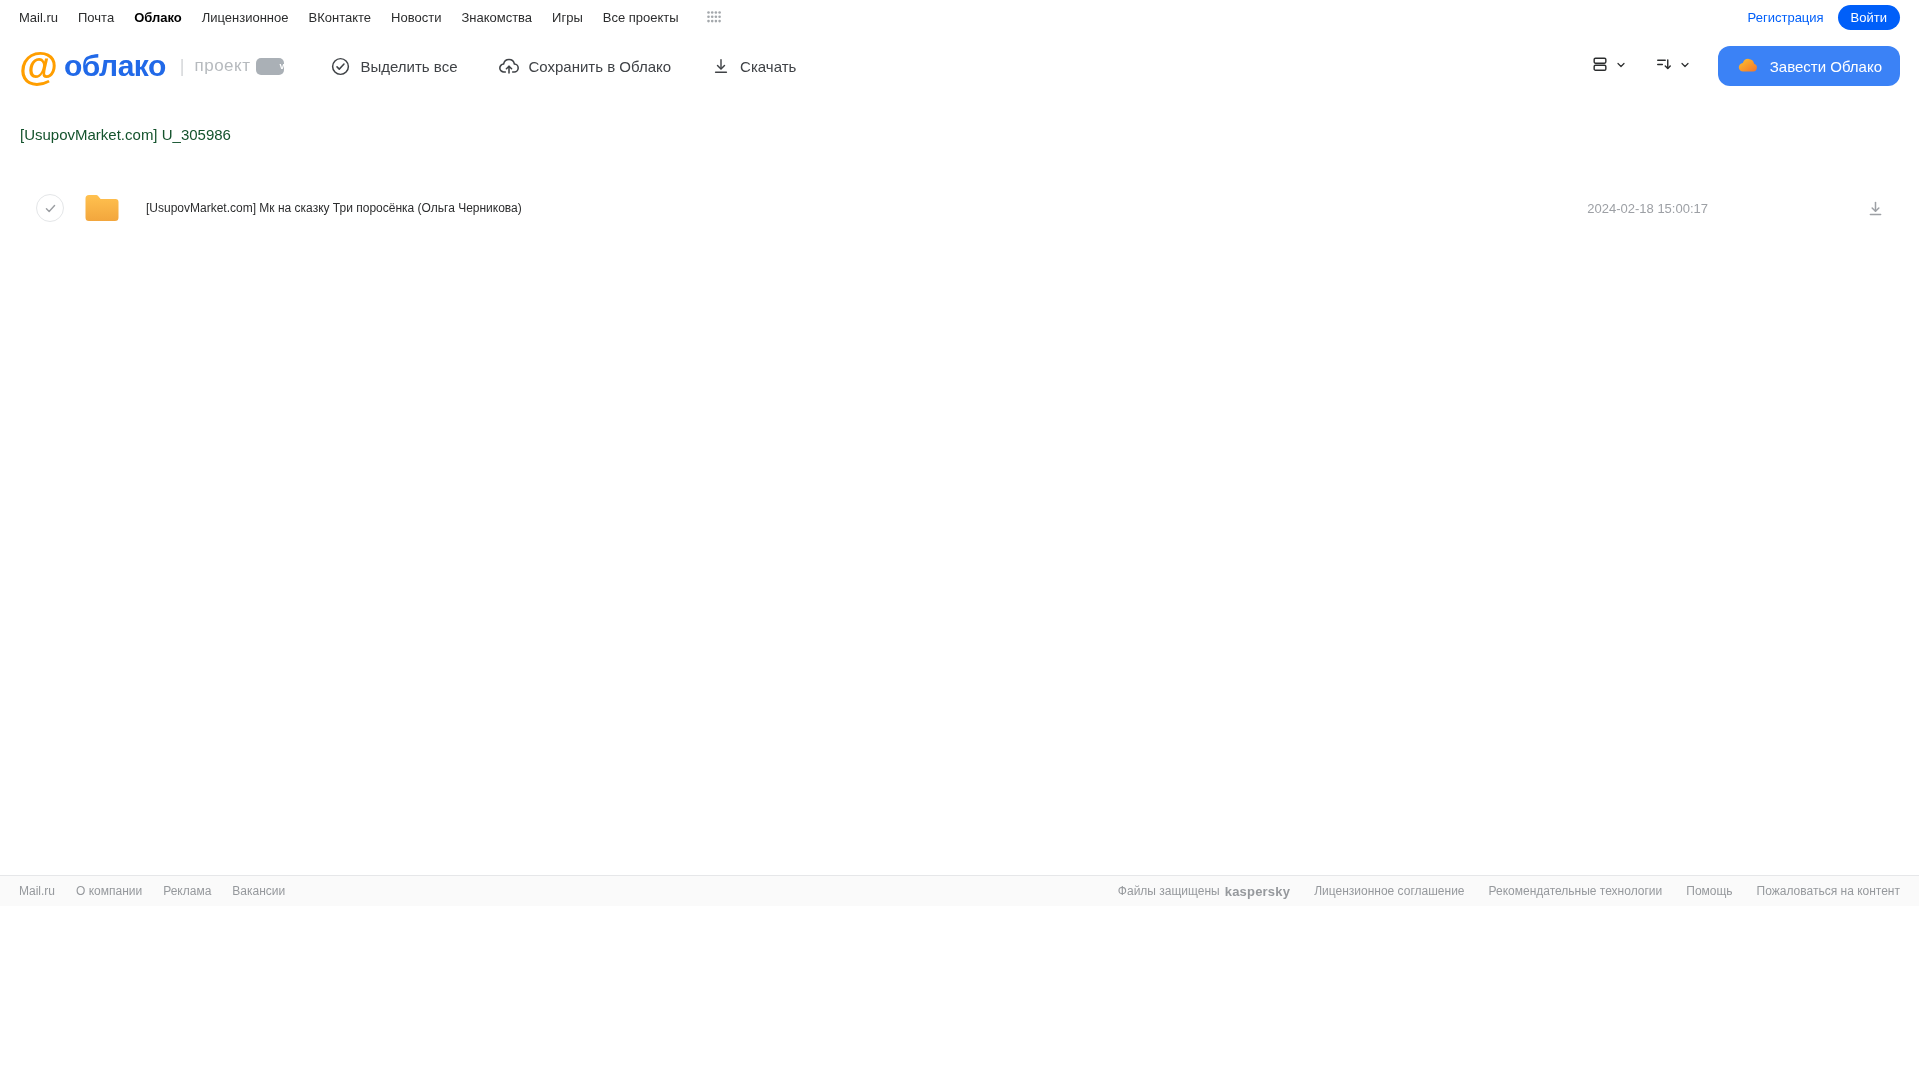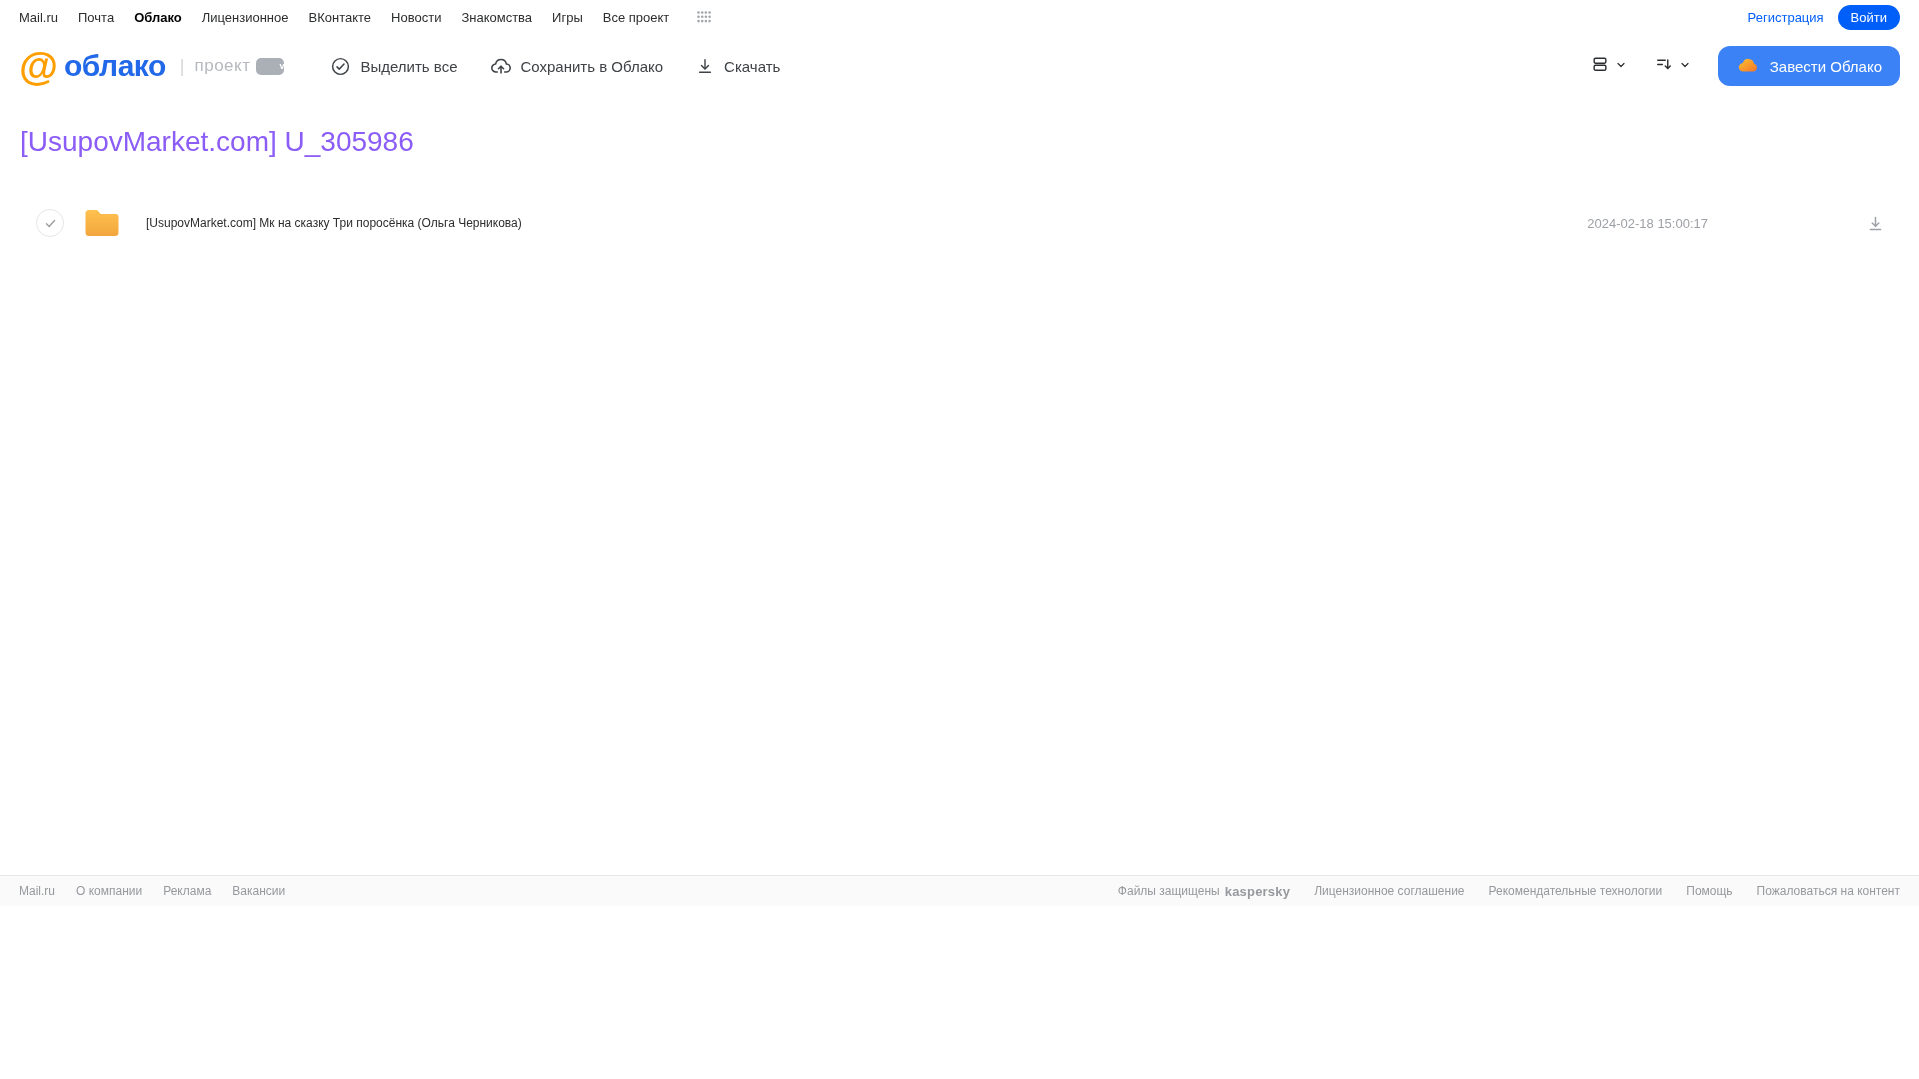--- a/index.html
+++ b/index.html
@@ -22,34 +22,34 @@
   .header { height:64px; display:flex; align-items:center; padding:0 19px; }
   .logo { display:flex; align-items:center; cursor:pointer; }
   .logo .at { color:#FF9E00; font-size:40px; font-weight:bold; line-height:40px; margin-right:6px; }
   .logo .cloud-word { color:#2169E8; font-size:30px; font-weight:bold; letter-spacing:-0.5px; }
   .logo .divider { color:#d4d6d9; font-size:18px; margin:0 10px 0 14px; font-weight:300; }
   .logo .project { color:#b6babe; font-size:17px; letter-spacing:0.5px; }
   .vk-badge { display:inline-flex; align-items:center; justify-content:center; width:17px; height:17px;
               background:#aab0b6; border-radius:5px; color:#fff; font-size:9px; font-weight:bold;
               margin-left:6px;padding-left:28px; }
 
-  .toolbar { display:flex; align-items:center; gap:32px; margin-left:46px; }
+  .toolbar { display:flex; align-items:center; gap:40px; margin-left:46px; }
   .tool-btn { display:flex; align-items:center; gap:9px; font-size:15px; color:#3f4246; cursor:pointer;
               background:none; border:none; font-family:inherit; }
   .tool-btn svg { display:block; }
 
   .header .right-tools { margin-left:auto; display:flex; align-items:center; gap:27px; }
   .toggle { display:flex; align-items:center; gap:5px; cursor:pointer; }
   .get-cloud-btn { display:flex; align-items:center; gap:10px; background:#3b82f6; color:#fff;
                    border:none; border-radius:12px; height:40px; padding:0 18px; font-size:15px;
                    cursor:pointer; font-family:inherit; }
 
   
   .main { flex:1; position:relative; }
-  .page-title { margin:28px 0 0 20px; font-size:28px; font-weight:400; color:#8b5cf6; }
+  .page-title { margin:28px 0 0 20px; font-size:15px; font-weight:400; color:#14532d; }
 
   .file-row { margin-top:44px; height:42px; display:flex; align-items:center;
               padding:0 34px 0 36px; cursor:default; }
   .check-circle { width:28px; height:28px; border:1px solid #e4e6e8; border-radius:50%;
                   display:flex; align-items:center; justify-content:center; cursor:pointer;
                   flex:0 0 auto; background:#fff; }
   .folder-icon { margin-left:20px; flex:0 0 auto; cursor:pointer; display:flex; }
   .file-name { margin-left:26px; font-size:12px; color:#2c2d2e; text-decoration:none; cursor:pointer; flex:1; }
   .file-date { font-size:13px; color:#9da0a5; margin-right:158px; }
   .row-download { cursor:pointer; display:flex; }
@@ -71,21 +71,21 @@
   <div class="topnav">
     <div class="links">
       <a class="nav-item">Mail.ru</a>
       <a class="nav-item">Почта</a>
       <a class="nav-item active">Облако</a>
       <a class="nav-item">Лицензионное</a>
       <a class="nav-item">ВКонтакте</a>
       <a class="nav-item">Новости</a>
       <a class="nav-item">Знакомства</a>
       <a class="nav-item">Игры</a>
-      <a class="nav-item">Все проект</a>
+      <a class="nav-item">Все проекты</a>
       <span class="apps-grid">
         <svg width="14" height="12" viewBox="0 0 14 12">
           <g fill="#a3a7ab">
             <circle cx="1.5" cy="1.5" r="1.3"></circle>
               <circle cx="5.2" cy="1.5" r="1.3"></circle>
               <circle cx="8.9" cy="1.5" r="1.3"></circle>
               <circle cx="12.6" cy="1.5" r="1.3"></circle>
             <circle cx="1.5" cy="5.8" r="1.3"></circle>
               <circle cx="5.2" cy="5.8" r="1.3"></circle>
               <circle cx="8.9" cy="5.8" r="1.3"></circle>

